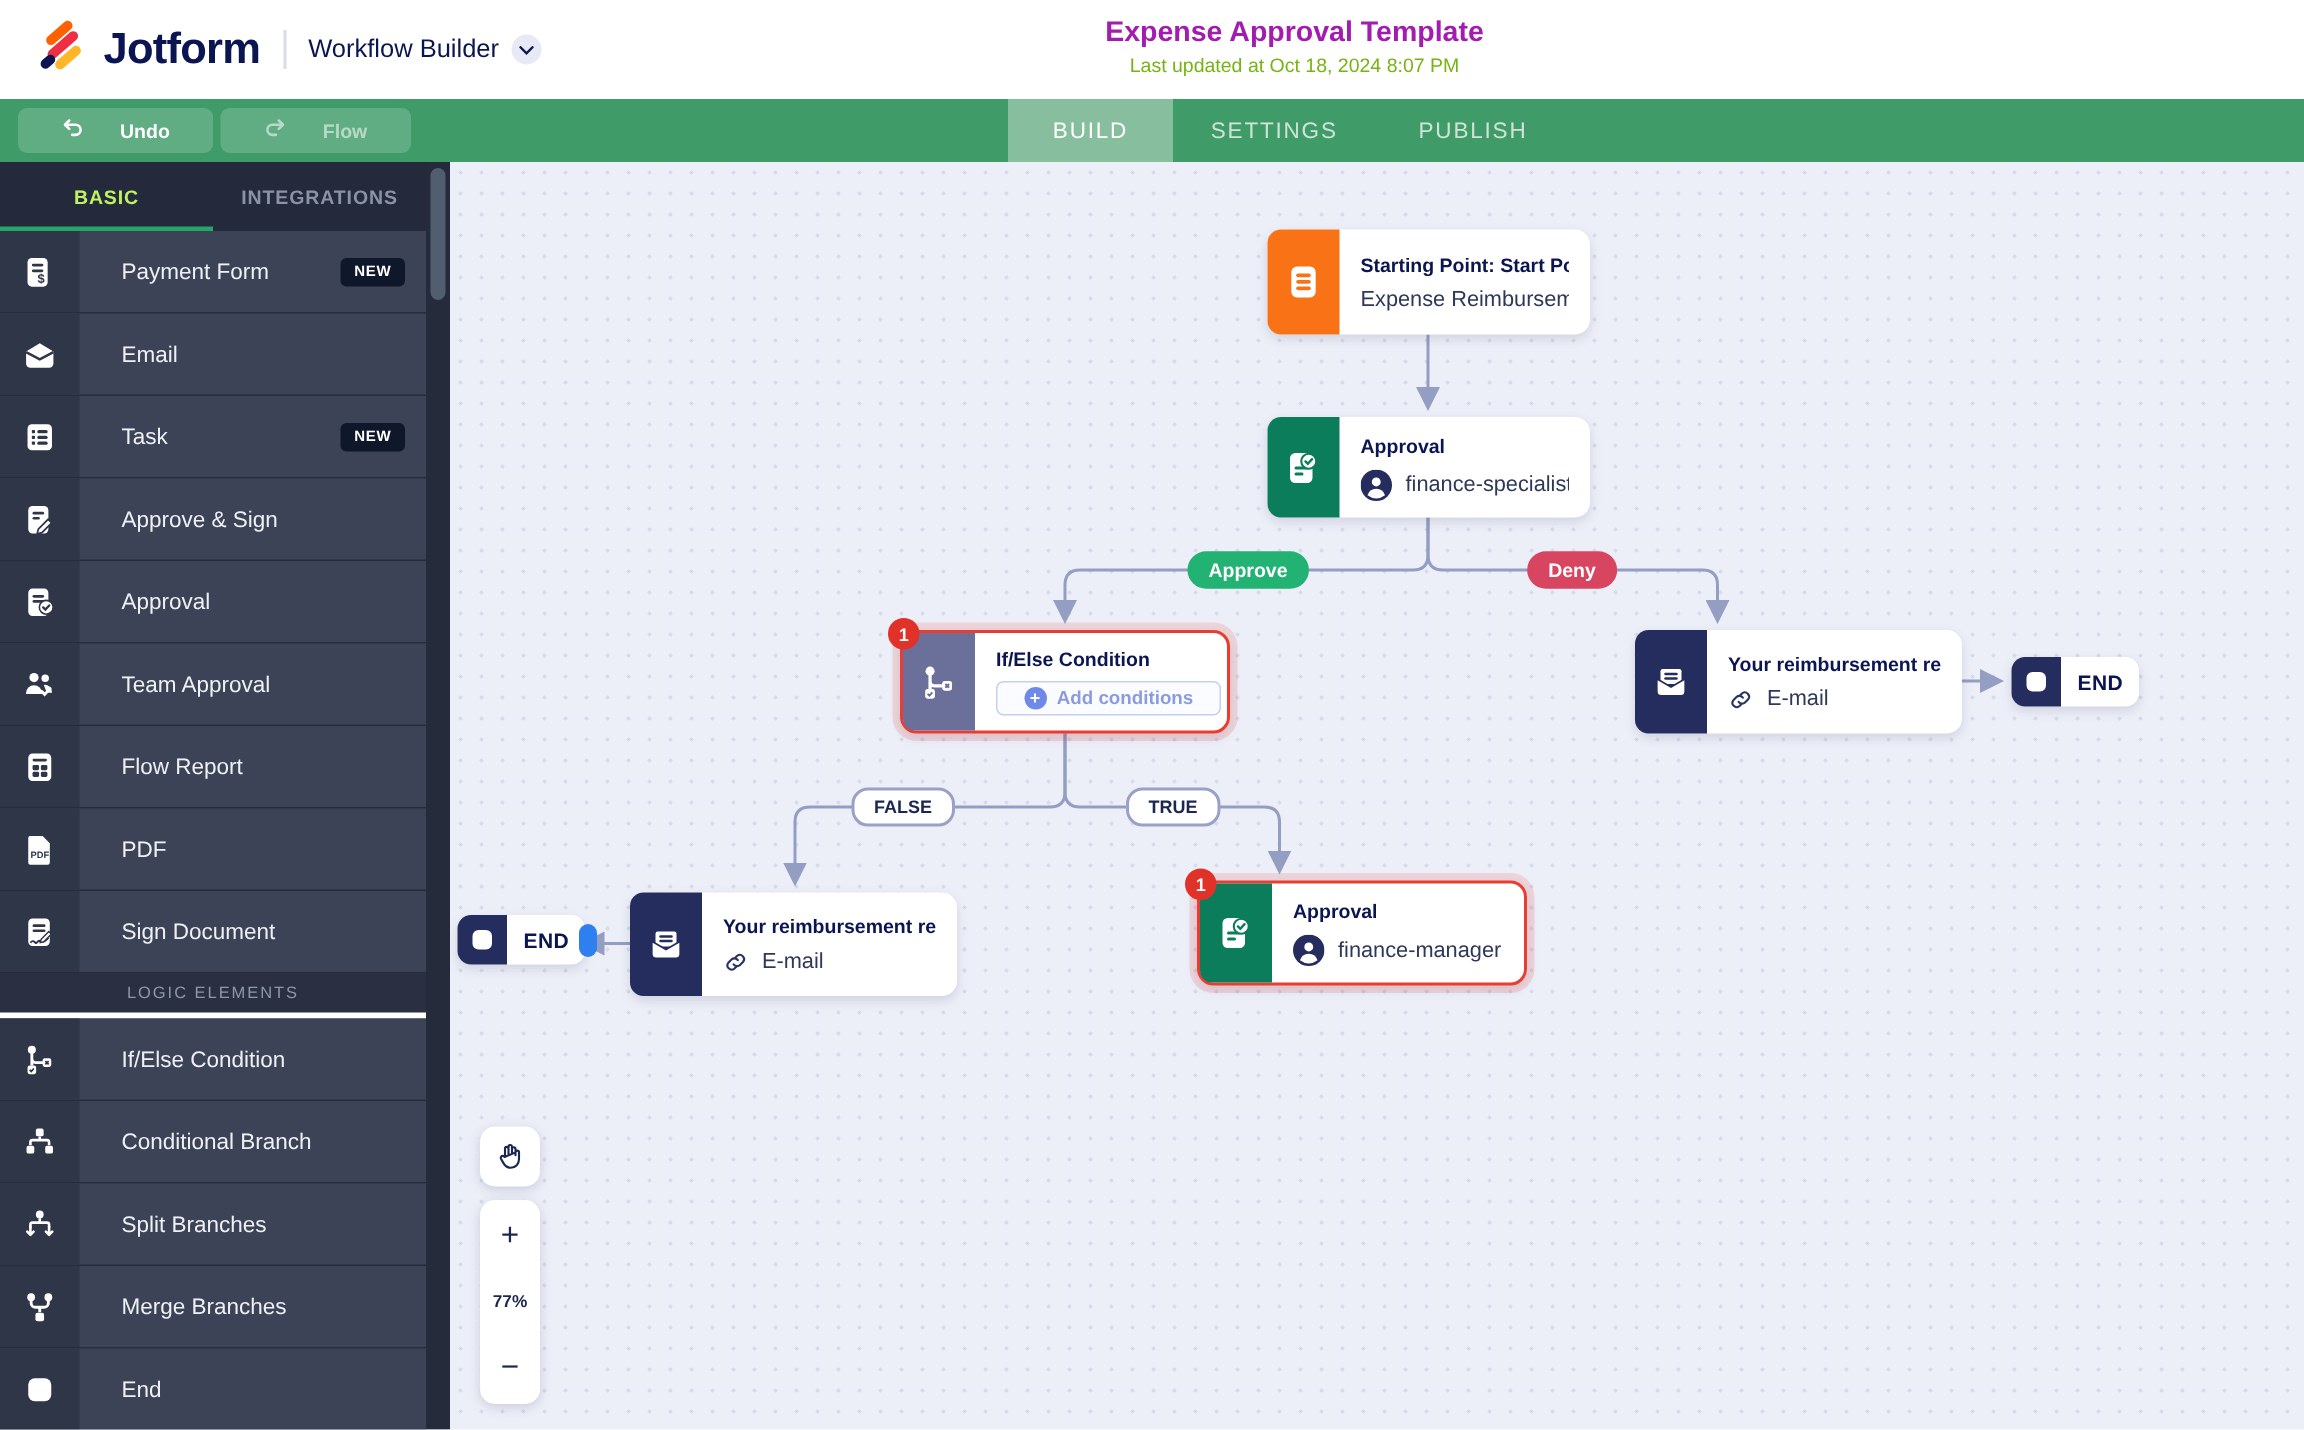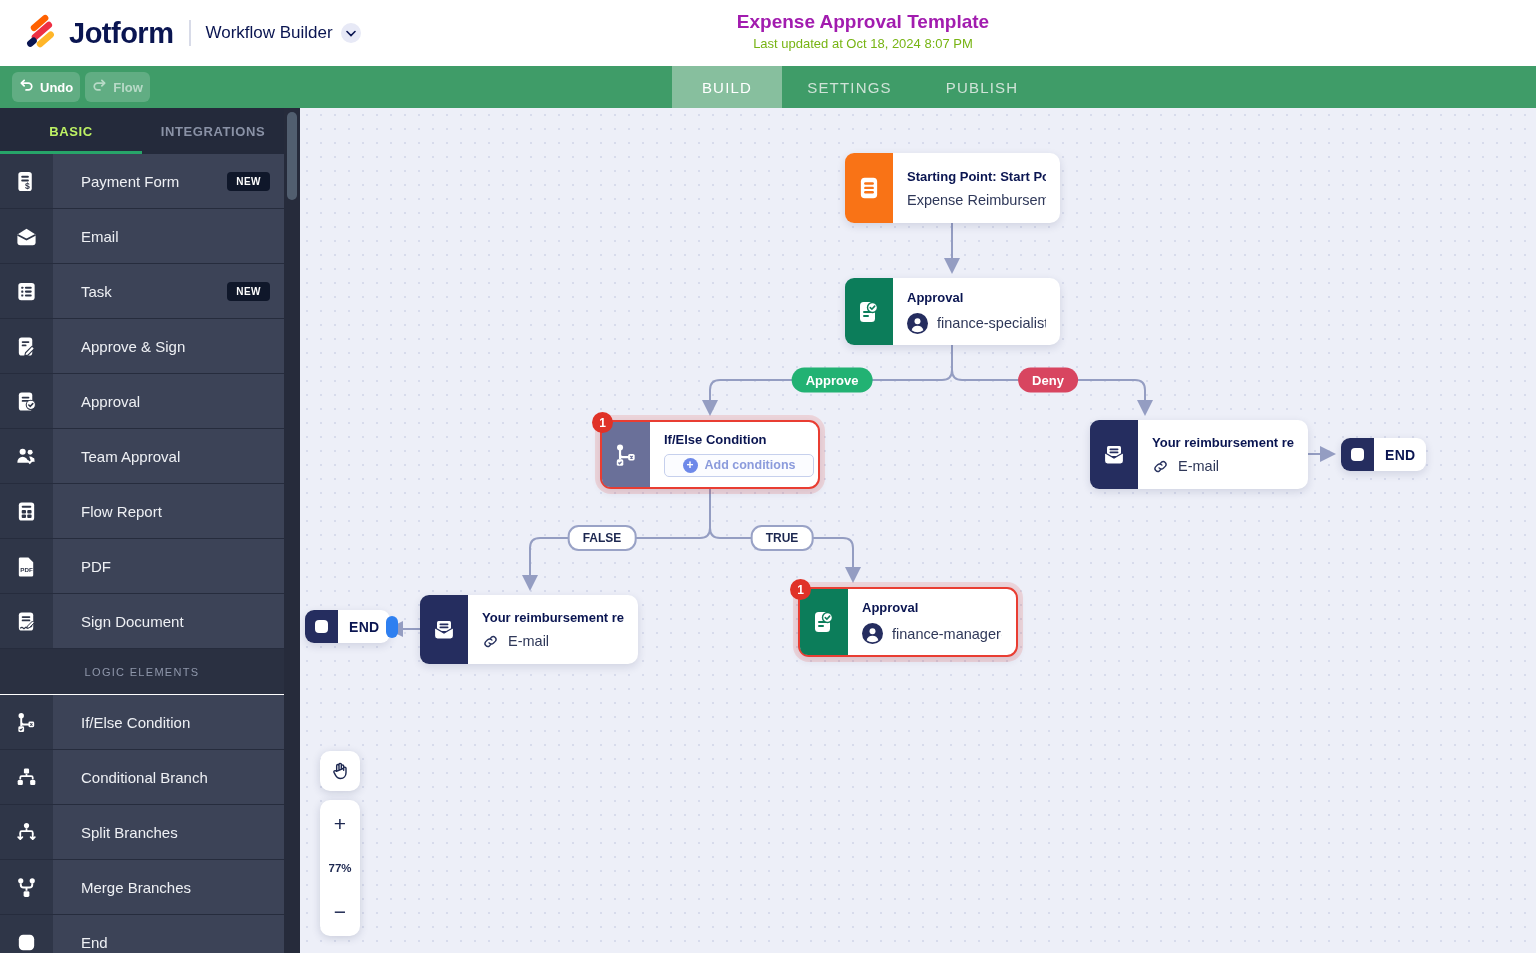--- a/index.html
+++ b/index.html
@@ -15,21 +15,21 @@
   .product { display:flex; align-items:center; gap:8px; cursor:pointer; }
   .product-label { font-size:17px; color:#0a1551; }
   .chev-circle { width:20px; height:20px; border-radius:50%; background:#e7e9f6; display:flex; align-items:center; justify-content:center; }
   .title-block { position:absolute; left:863px; top:11px; transform:translateX(-50%); text-align:center; }
   .page-title { font-size:19px; font-weight:bold; color:#a21caf; white-space:nowrap; }
   .page-subtitle { font-size:13px; color:#77b413; margin-top:3px; white-space:nowrap; }
 
   
   .toolbar { height:42px; background:#3f9c68; display:flex; align-items:center; position:relative; flex:none; }
   .history { display:flex; gap:5px; margin-left:12px; }
-  .hist-btn { display:flex; align-items:center; gap:6px; height:30px; padding:0 7px; border-radius:6px;
+  .hist-btn { display:flex; align-items:center; gap:24px; height:30px; padding:0 29px; border-radius:6px;
     background:rgba(255,255,255,0.18); color:#fff; font-size:13px; font-weight:bold; cursor:pointer; }
   .hist-btn.disabled { color:rgba(255,255,255,0.55); }
   .hist-btn.disabled svg { opacity:.55; }
   .top-tabs { position:absolute; left:672px; top:0; height:42px; display:flex; }
   .top-tab { height:42px; display:flex; align-items:center; justify-content:center; font-size:15px;
     letter-spacing:1.2px; color:#cfe3d7; cursor:pointer; }
   .top-tab.build { width:110px; } .top-tab.settings { width:135px; } .top-tab.publish { width:130px; }
   .top-tab.active { background:#87bf9e; color:#fff; }
 
   
@@ -42,21 +42,21 @@
     font-size:13px; font-weight:bold; letter-spacing:.6px; color:#8a92a6; cursor:pointer; position:relative; }
   .side-tab.active { color:#bef264; }
   .side-tab.active::after { content:""; position:absolute; left:0; bottom:0; width:100%; height:3px; background:#27a569; }
   .side-item { width:284px; height:55px; display:flex; align-items:stretch; background:#3c4357;
     border-bottom:1px solid #262c3d; cursor:pointer; }
   .side-icon { width:53px; flex:none; background:#2f3648; display:flex; align-items:center; justify-content:center; }
   .side-icon svg { width:23px; height:23px; }
   .side-label { flex:1; display:flex; align-items:center; padding-left:28px; font-size:15px; color:#eef0f4; }
   .new-badge { align-self:center; margin-right:14px; background:#0f172a; color:#fff; font-size:10px;
     font-weight:bold; letter-spacing:.5px; padding:4px 9px; border-radius:4px; }
-  .section-label { width:284px; height:46px; background:#2a3041; border-bottom:1px solid #ffffff;
+  .section-label { width:284px; height:30px; background:#2a3041; border-bottom:4px solid #ffffff;
     display:flex; align-items:center; justify-content:center; font-size:11px; letter-spacing:1.3px; color:#8f97ab; }
   .side-scroll { position:absolute; right:0; top:0; bottom:0; width:16px; background:#262b3b; }
   .side-scroll .thumb { position:absolute; top:4px; left:3px; width:10px; height:88px; border-radius:5px; background:#515e6f; cursor:pointer; }
 
   
   .canvas { flex:1; position:relative; background-color:#edeff8;
     background-image:radial-gradient(circle, #d7dbec 1.3px, transparent 1.4px);
     background-size:14px 14px; overflow:hidden; }
   .edges { position:absolute; inset:0; z-index:1; }
 

